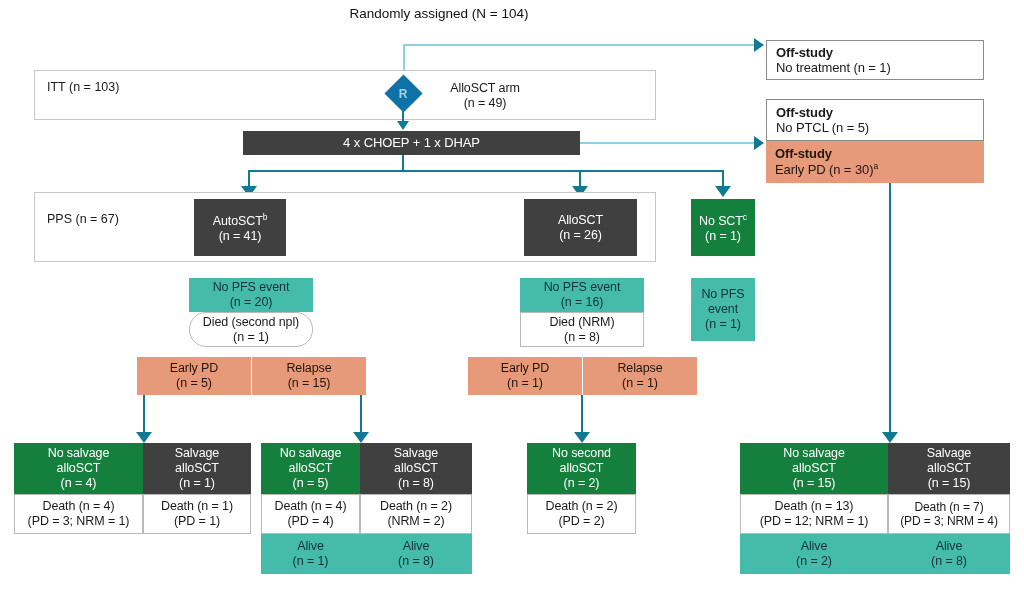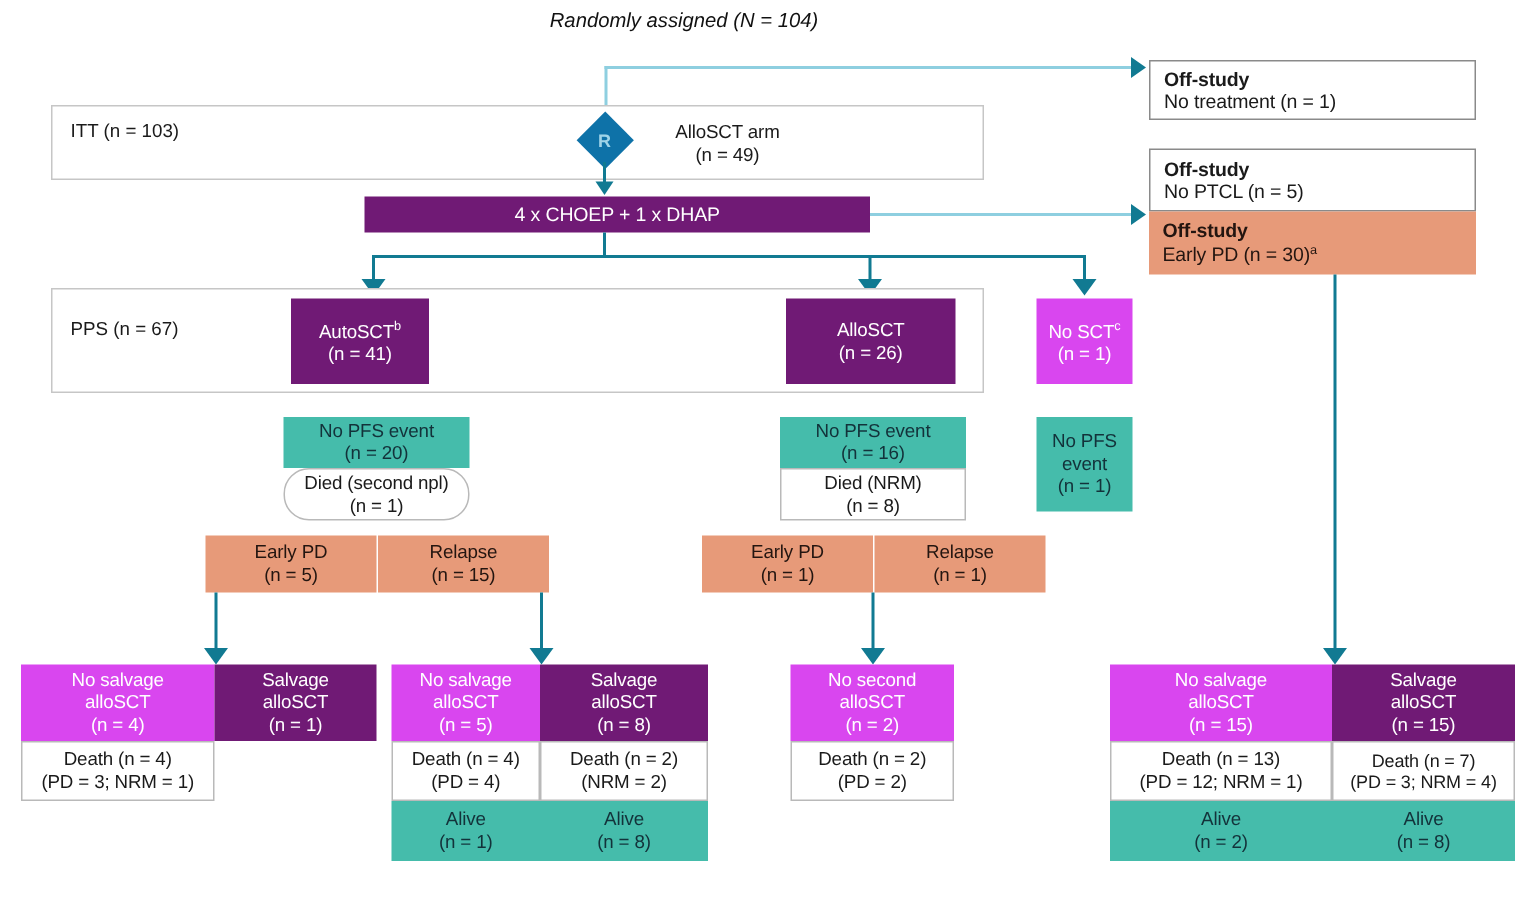--- a/index.html
+++ b/index.html
@@ -19,22 +19,22 @@
     align-items:center;justify-content:center;
     text-align:center;
     line-height:1.18;
     font-size:12.5px;
     color:#1a1a1a;
     letter-spacing:-0.1px;
   }
   .box .l{display:block;white-space:nowrap;}
 
   
-  .f-darkblue { background:#701a75; color:#ffffff; }
-  .f-midblue  { background:#d946ef; color:#ffffff; }
+  .f-darkblue { background:#404040; color:#ffffff; }
+  .f-midblue  { background:#15803d; color:#ffffff; }
   .f-teal     { background:#45bcab; color:#13323a; }
   .f-salmon   { background:#e79a79; color:#231510; }
   .f-white    { background:#ffffff; color:#1a1a1a; border:1px solid #8a8a8a; }
   .f-whiteThin{ background:#ffffff; color:#1a1a1a; border:1px solid #b9b9b9; }
   .f-none     { background:transparent; }
 
   
   .group{
     position:absolute;box-sizing:border-box;
     border:1px solid #c6c6c6;background:#ffffff;
@@ -97,21 +97,21 @@
     position:absolute;text-align:center;
     font-size:13.5px;color:#111;line-height:1.25;white-space:nowrap;
   }
   sup{font-size:8.5px;vertical-align:super;}
 </style>
 </head>
 <body>
 
 <div id="stage">
 
-  <div class="title" style="left:351px;top:6px;width:210px;font-style:italic;">
+  <div class="title" style="left:334px;top:6px;width:210px;">
     <span class="l">Randomly assigned</span>
     <span class="l">(N = 104)</span>
   </div>
 
   <div class="vline thin" style="left:403px;top:44px;height:30px;"></div>
 
   <div class="hline thin" style="left:403px;top:44px;width:353px;"></div>
   <div class="arrow-right" style="left:754px;top:38px;"></div>
 
   <div class="group" style="left:34px;top:70px;width:622px;height:50px;"></div>
@@ -243,20 +243,24 @@
   <div class="box f-whiteThin" style="left:14px;top:494px;width:129px;height:40px;">
     <span class="l">Death (n = 4)</span>
     <span class="l">(PD = 3; NRM = 1)</span>
   </div>
 
   <div class="box f-darkblue" style="left:143px;top:443px;width:108px;height:51px;">
     <span class="l">Salvage</span>
     <span class="l">alloSCT</span>
     <span class="l">(n = 1)</span>
   </div>
+  <div class="box f-whiteThin" style="left:143px;top:494px;width:108px;height:40px;">
+    <span class="l">Death (n = 1)</span>
+    <span class="l">(PD = 1)</span>
+  </div>
 
   <div class="box f-midblue" style="left:261px;top:443px;width:99px;height:51px;">
     <span class="l">No salvage</span>
     <span class="l">alloSCT</span>
     <span class="l">(n = 5)</span>
   </div>
   <div class="box f-whiteThin" style="left:261px;top:494px;width:99px;height:40px;">
     <span class="l">Death (n = 4)</span>
     <span class="l">(PD = 4)</span>
   </div>

